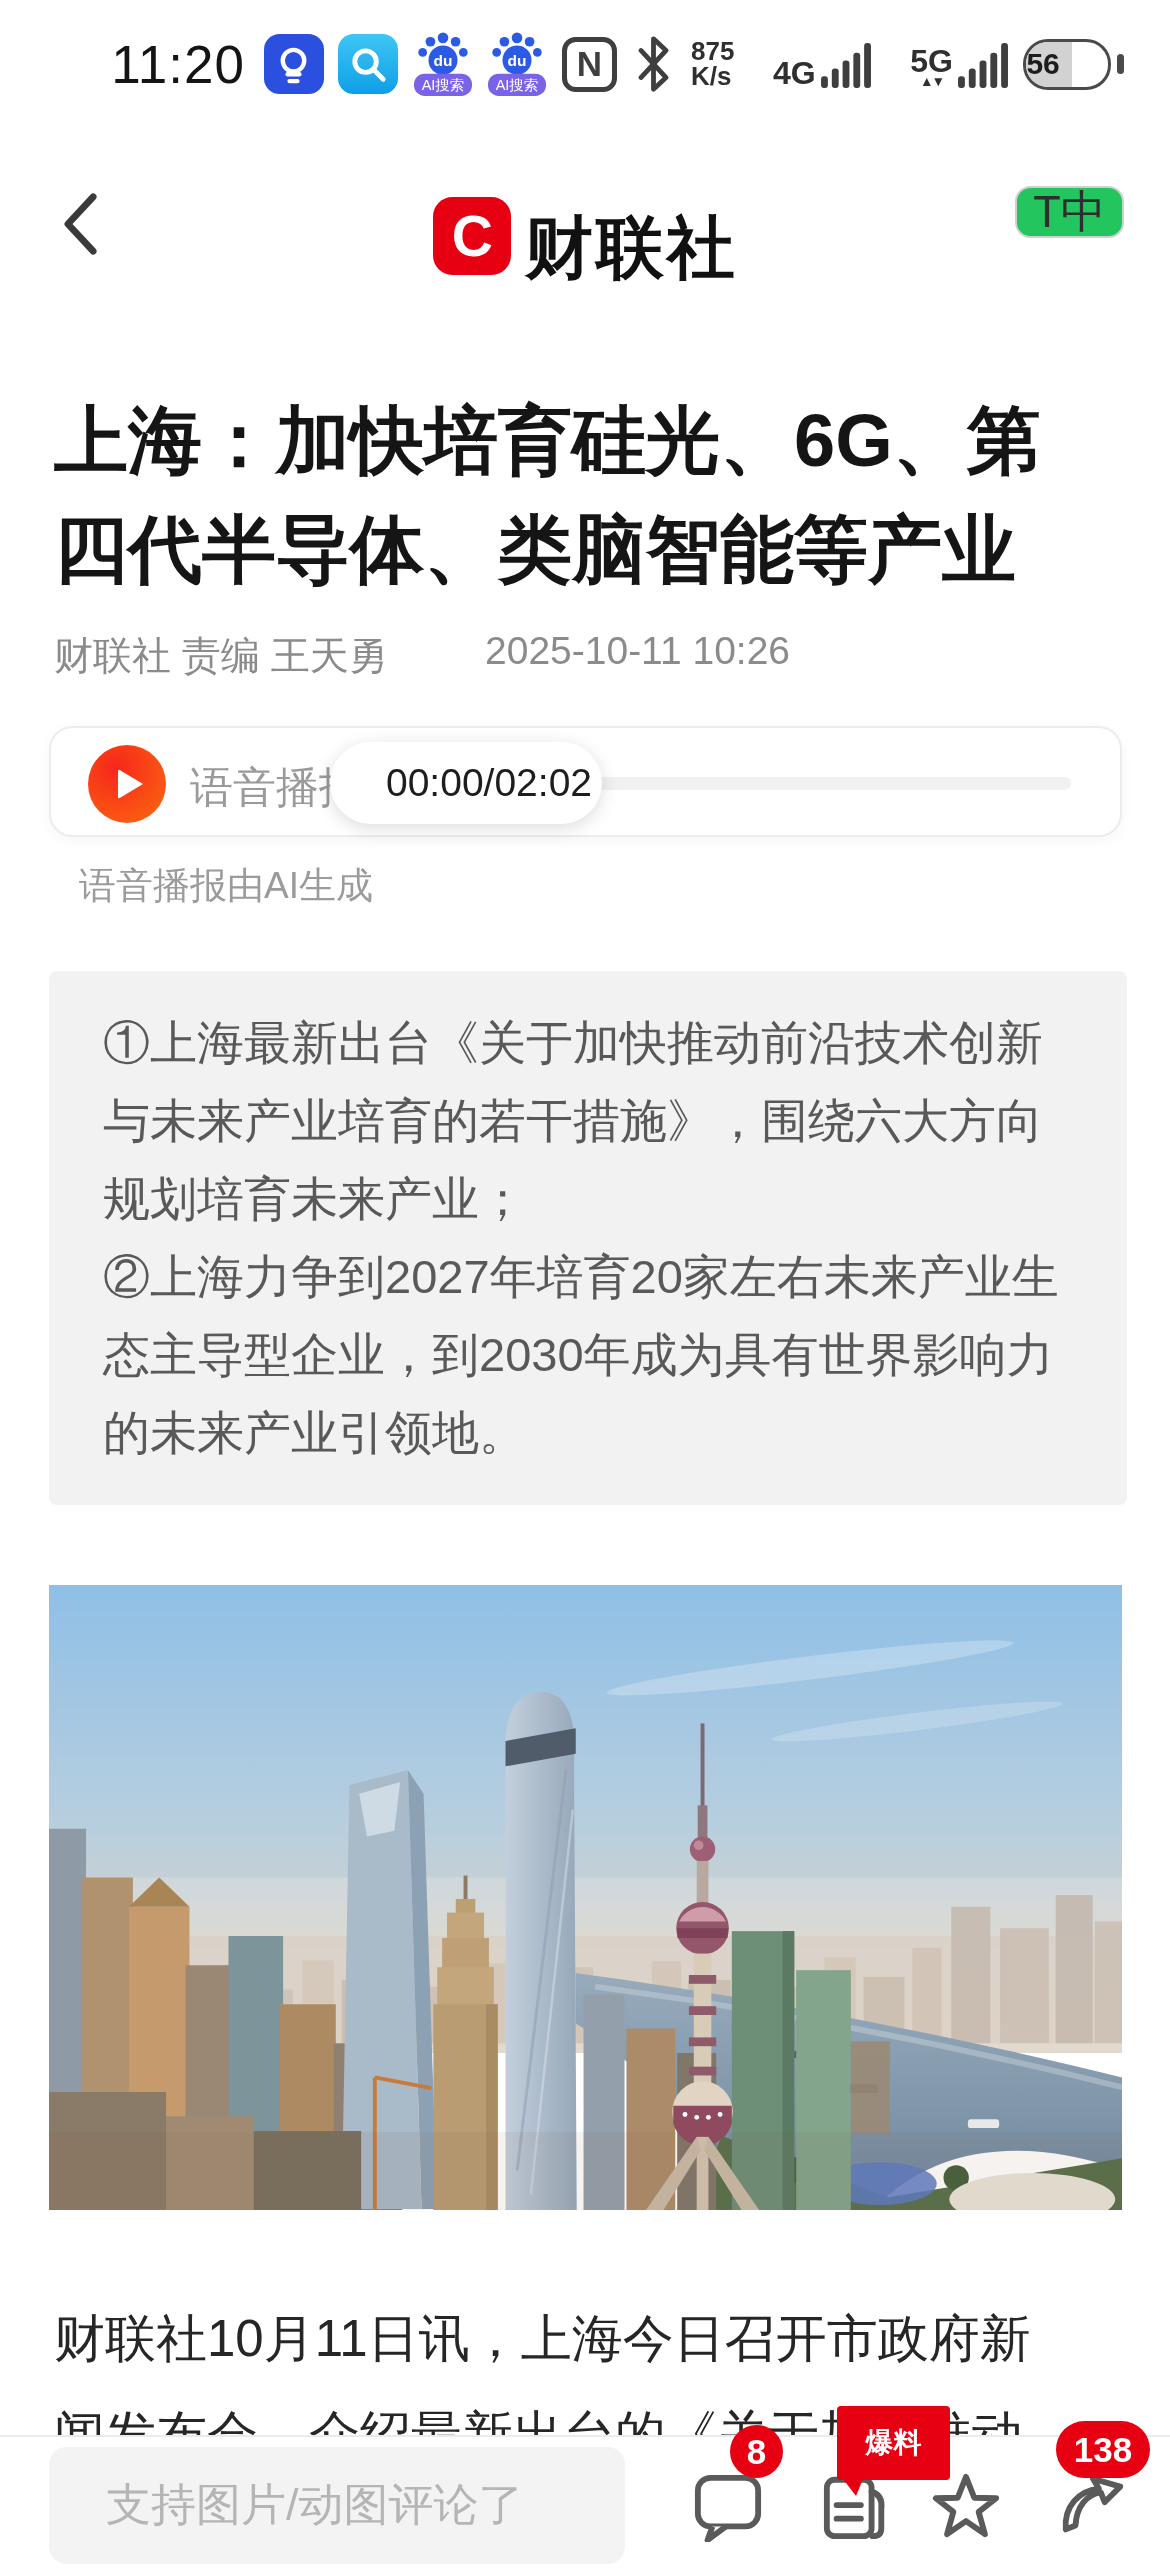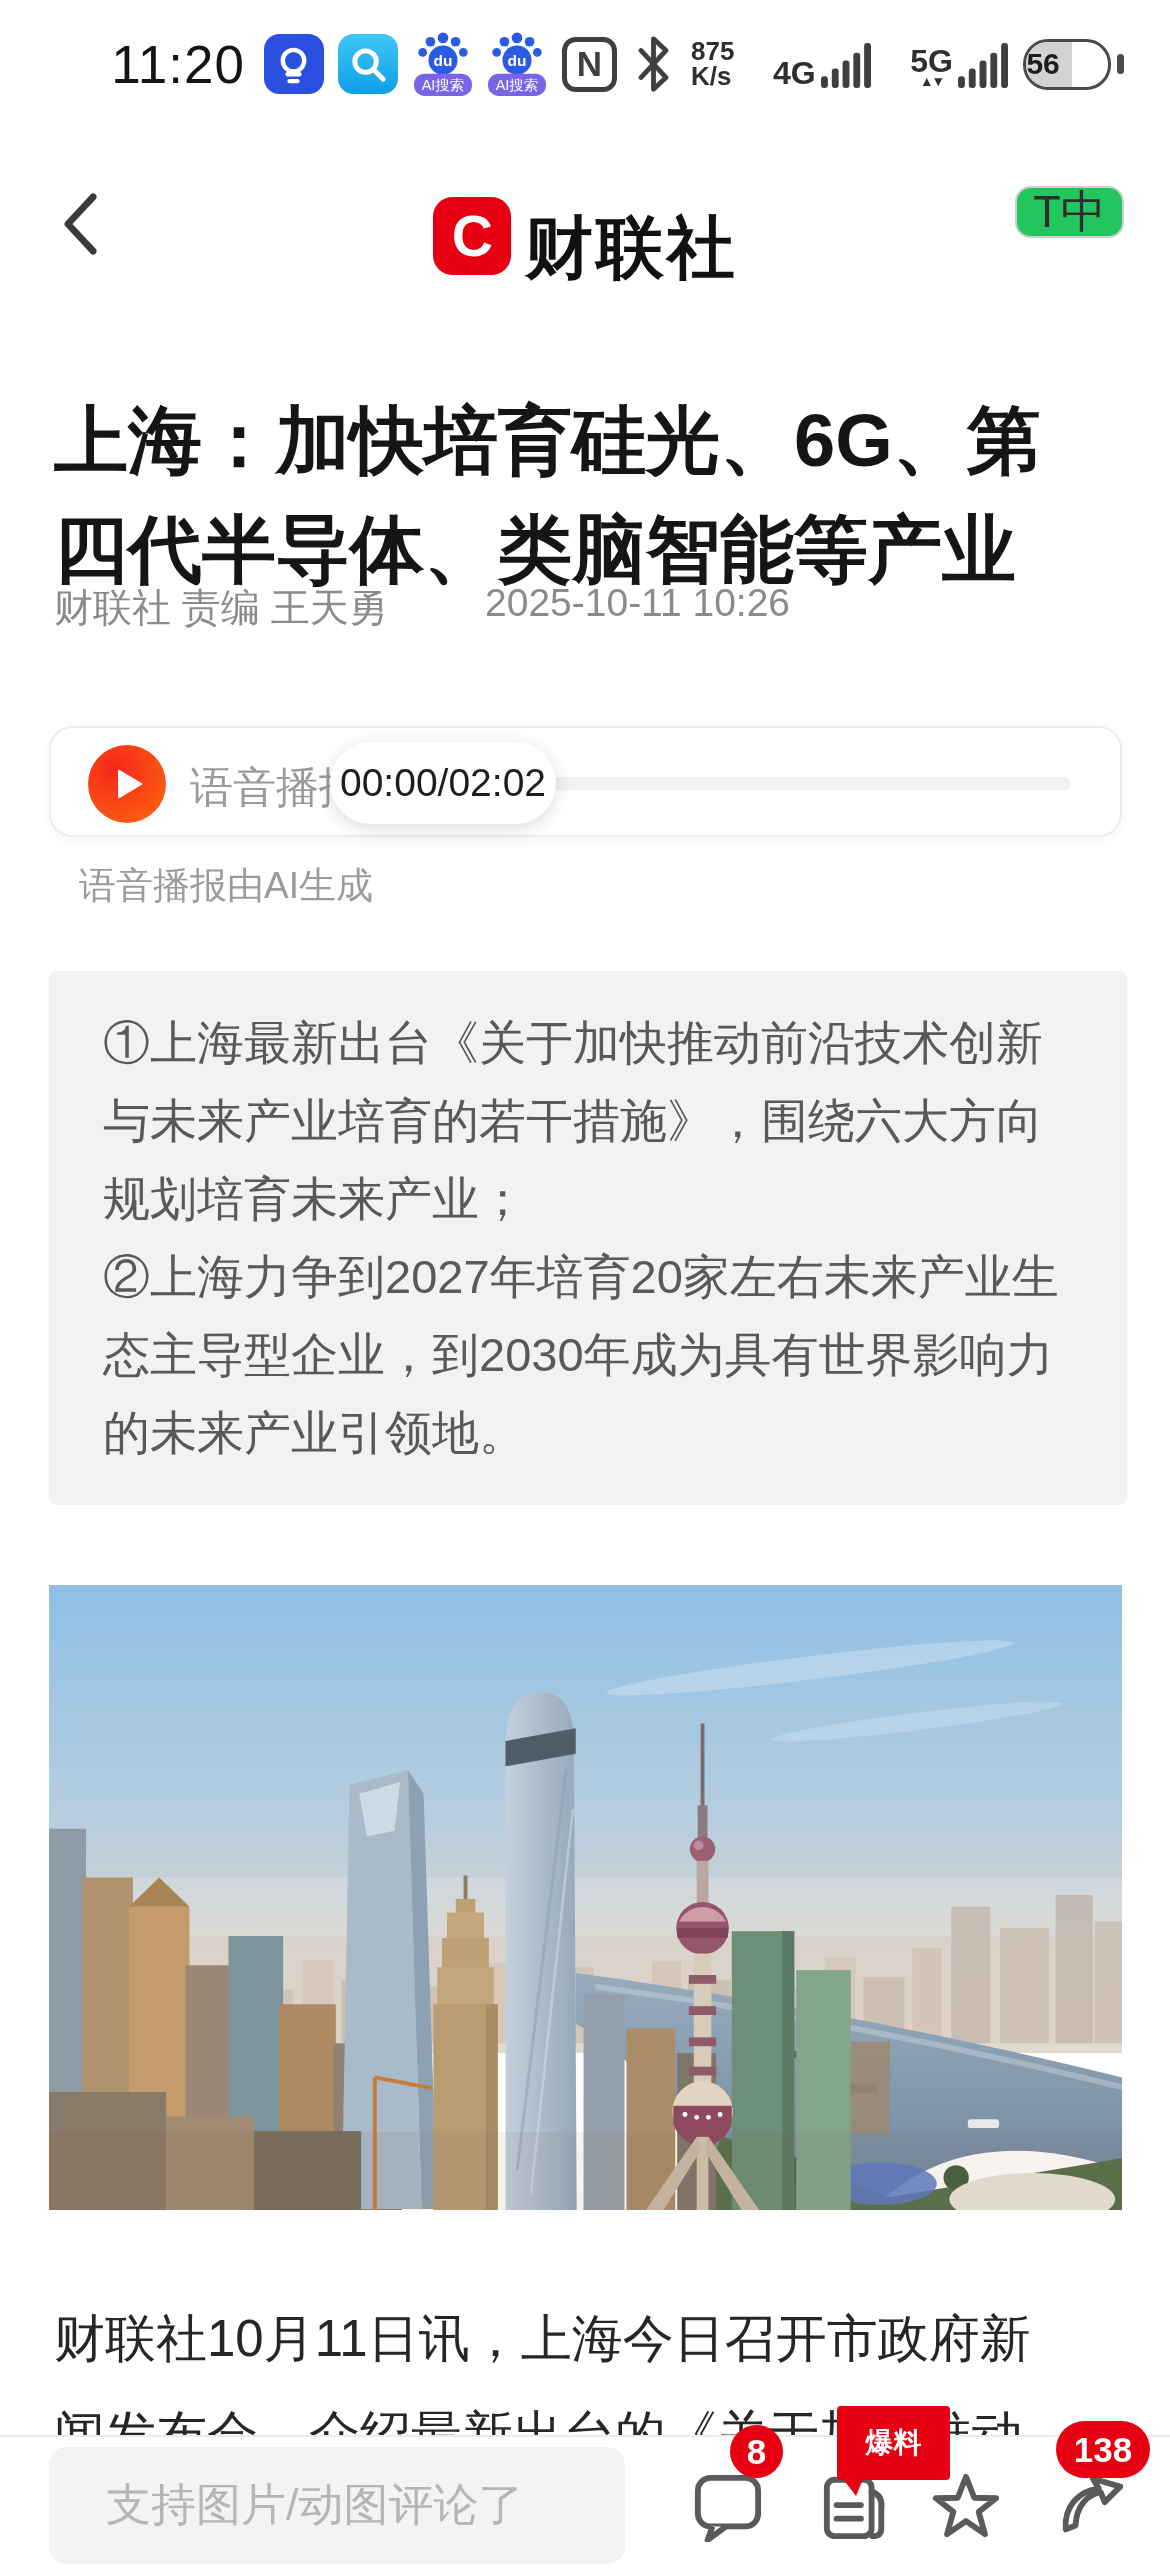--- a/index.html
+++ b/index.html
@@ -22,30 +22,30 @@
   .bat-nub{width:6.8px;height:19.5px;background:#4a4a4a;border-radius:3.9px;margin-left:-8.8px;}
   
   .header{position:absolute;top:164px;left:0;width:1171px;height:121px;}
   .back{position:absolute;left:60px;top:27px;width:43px;height:66px;}
   .brand{position:absolute;left:0;right:0;top:13.7px;display:flex;justify-content:center;align-items:center;gap:13.7px;}
   .logo-sq{width:78px;height:78px;border-radius:19.5px;background:#e60012;display:flex;align-items:center;justify-content:center;color:#fff;font-size:57px;font-weight:800;}
   .brand-name{font-size:68px;font-weight:800;color:#111;letter-spacing:2.9px;margin-top:25px;}
   .font-btn{position:absolute;right:47px;top:21.5px;width:109px;height:52px;border:2.9px solid #cfcfcf;border-radius:15.6px;box-sizing:border-box;display:flex;align-items:center;justify-content:center;font-size:45px;color:#2e2e2e;background:#22c55e;}
   
   .title{position:absolute;left:54px;top:336px;width:1029px;font-size:74px;line-height:109px;font-weight:700;color:#151515;}
-  .byline{position:absolute;left:0;top:581px;width:1171px;height:49px;font-size:39px;color:#8b8b8b;}
+  .byline{position:absolute;left:0;top:629px;width:1171px;height:49px;font-size:39px;color:#8b8b8b;}
   .byline .src{position:absolute;left:54px;}
   .byline .date{position:absolute;left:485px;}
   
   .audio-card{position:absolute;left:49px;top:726px;width:1073px;height:111px;background:#fff;border:2px solid #ececec;border-radius:23.4px;box-sizing:border-box;box-shadow:0 3.9px 13.7px rgba(0,0,0,0.04);}
   .play-btn{position:absolute;left:37px;top:16.6px;width:78px;height:78px;border-radius:50%;background:radial-gradient(circle at 35% 30%,#f6261b,#fb5a12 75%,#fd7d0d);display:flex;align-items:center;justify-content:center;}
   .play-tri{width:0;height:0;border-left:25px solid #fff;border-top:15.6px solid transparent;border-bottom:15.6px solid transparent;margin-left:7.8px;border-radius:2.9px;}
   .audio-label{position:absolute;left:139px;top:31px;font-size:43px;color:#9a9a9a;}
   .track{position:absolute;left:293px;right:49px;top:49px;height:12.7px;border-radius:6.8px;background:#f1f1f1;}
-  .time-pill{position:absolute;left:279px;top:13.7px;width:226px;height:82px;background:#fff;border-radius:41px;box-shadow:0 3.9px 17.6px rgba(0,0,0,0.14);display:flex;align-items:center;justify-content:center;font-size:39px;color:#1d1d1d;}
+  .time-pill{position:absolute;left:279px;top:13.7px;width:226px;height:82px;background:#fff;border-radius:41px;box-shadow:0 3.9px 17.6px rgba(0,0,0,0.14);display:flex;align-items:center;justify-content:center;font-size:39px;color:#1d1d1d;padding-left:46px;}
   .ai-note{position:absolute;left:49px;top:861px;font-size:37px;color:#9b9b9b;margin-left:30px;}
   
   .summary{position:absolute;left:49px;top:971px;width:1078px;box-sizing:border-box;background:#f2f2f2;border-radius:7.8px;padding:33px 54px;font-size:47px;line-height:78px;color:#595959;}
   
   .photo{position:absolute;left:49px;top:1585px;width:1073px;height:625px;overflow:hidden;}
   .photo svg{display:block;}
   
   .body-text{position:absolute;left:54px;top:2291px;width:1073px;font-size:51px;line-height:96px;color:#262626;}
   .body-line{white-space:nowrap;}
   

